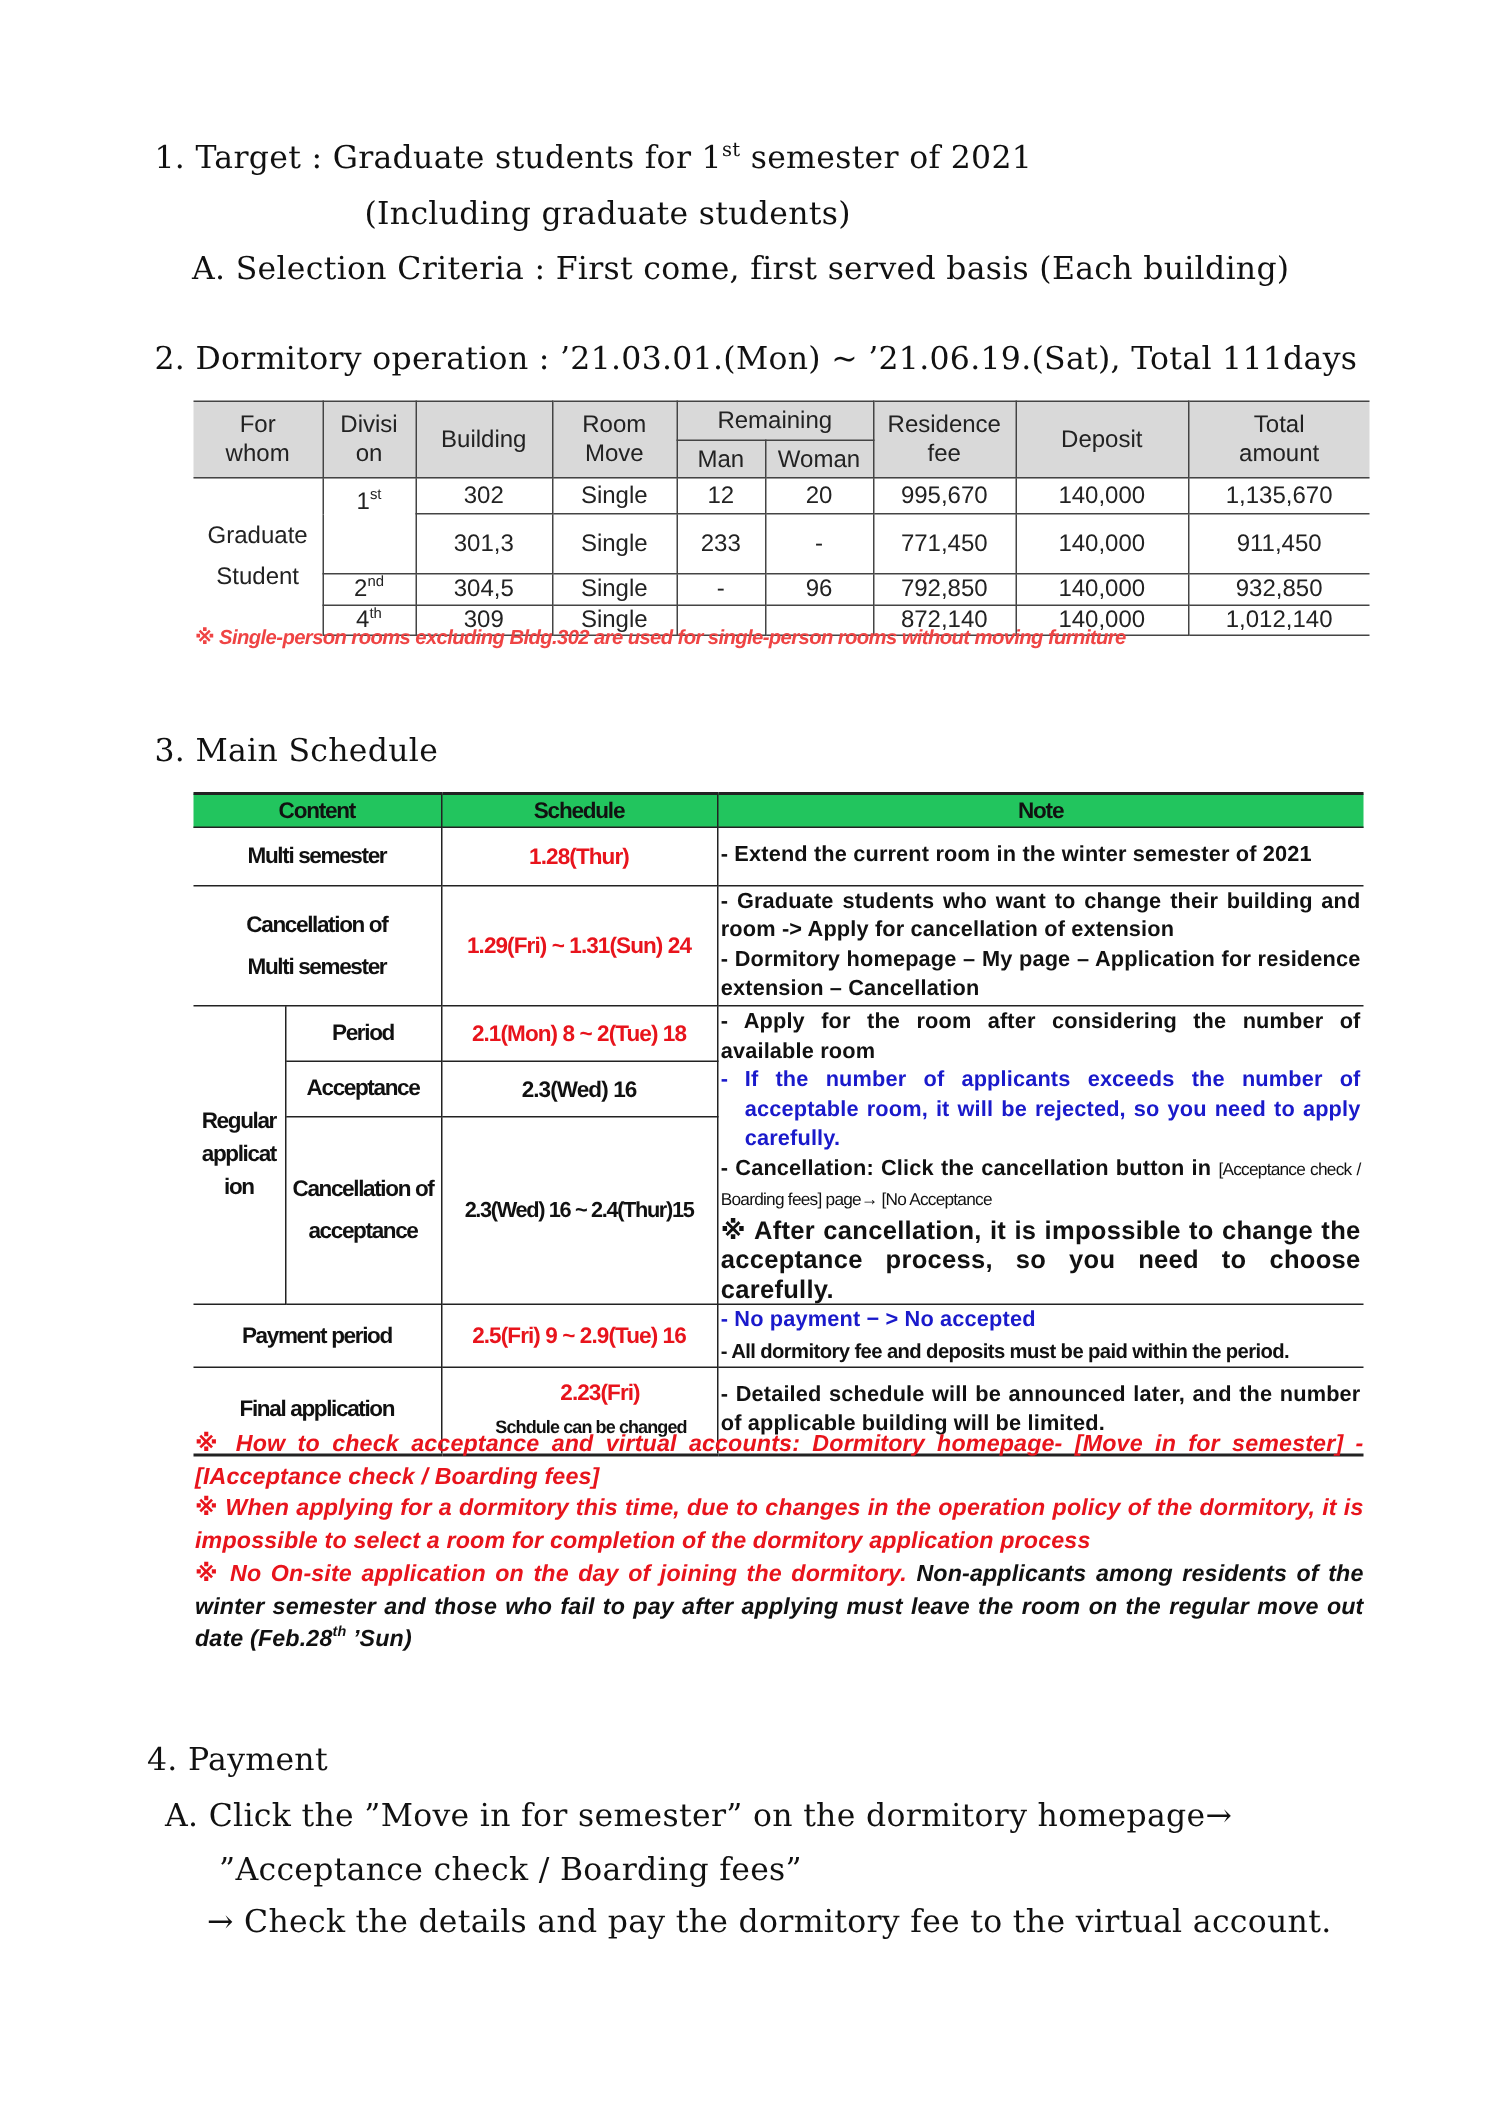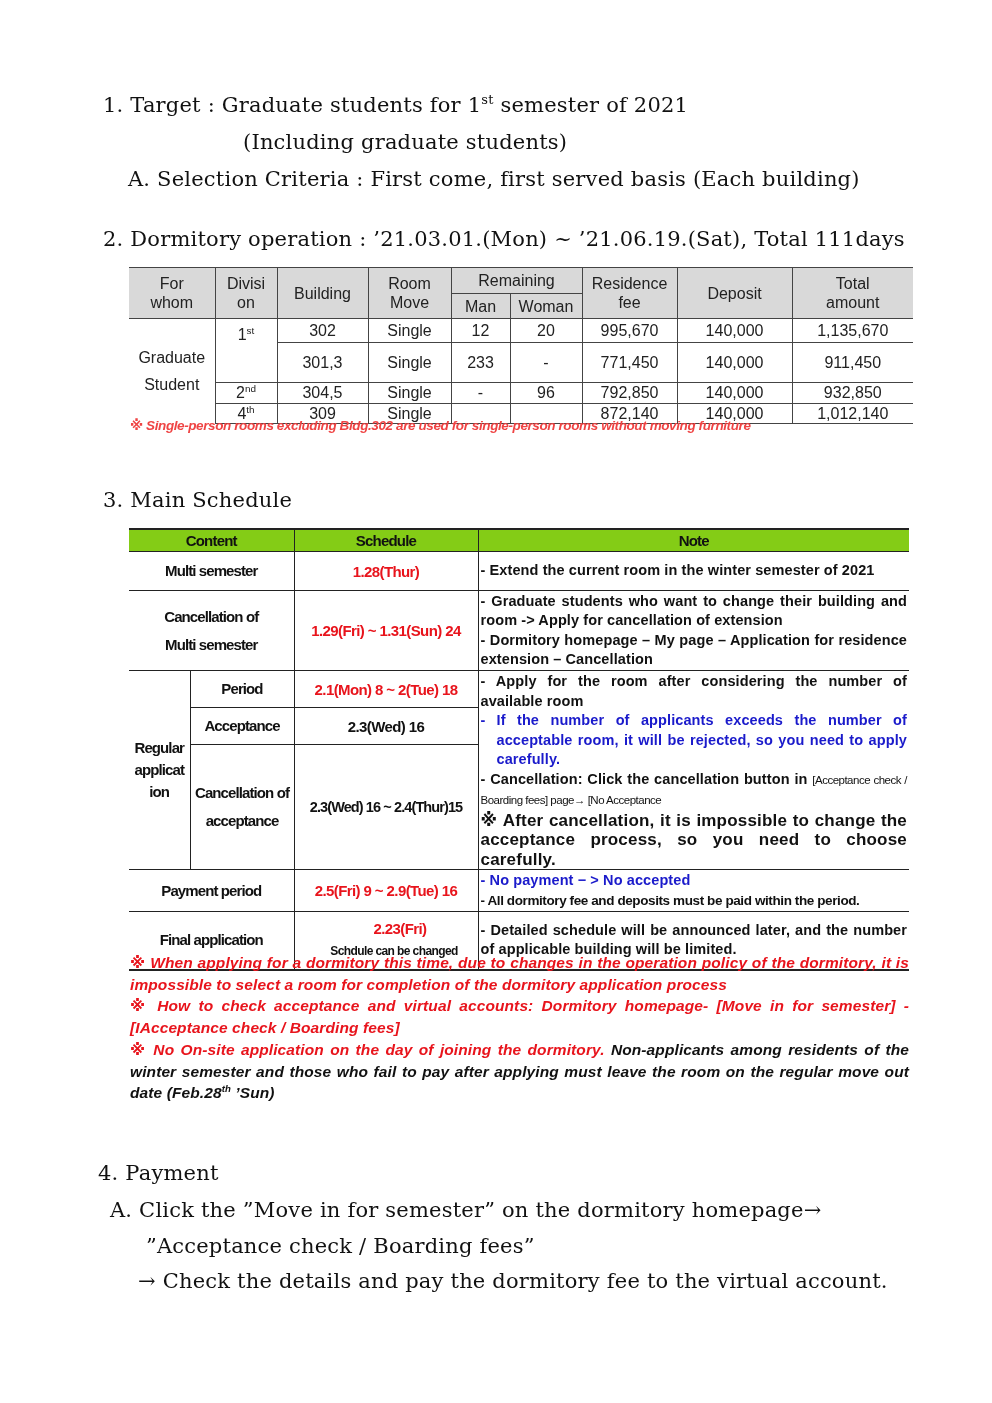--- a/index.html
+++ b/index.html
@@ -13,21 +13,21 @@
   table { border-collapse: collapse; table-layout: fixed; }
   #dorm-table { position: absolute; left: 129px; top: 267px; width: 784px; font-family: "Liberation Sans", "DejaVu Sans", sans-serif; font-size: 16px; color: #222; }
   #dorm-table th { background: #d9d9d9; font-weight: normal; border: 1px solid #444; line-height: 19px; padding: 0; text-align: center; }
   #dorm-table td { border: 1px solid #444; text-align: center; padding: 0; height: 23px; line-height: 20px; }
   #dorm-table tr > :first-child { border-left: none; }
   #dorm-table tr > :last-child { border-right: none; }
   .note-red { position: absolute; left: 130px; top: 417px; font-family: "Liberation Sans", "DejaVu Sans", sans-serif; font-style: italic; font-weight: bold; color: #ef4444; font-size: 13.5px; letter-spacing: -0.4px; white-space: nowrap; }
 
   
   #sched-table { position: absolute; left: 129px; top: 528px; width: 780px; font-family: "Liberation Sans", "DejaVu Sans", sans-serif; color: #111; }
-  #sched-table th { background: #84cc16; font-weight: bold; font-size: 15px; border: 1px solid #222; border-top: 2px solid #222; height: 21px; padding: 0; letter-spacing: -0.8px; }
+  #sched-table th { background: #22c55e; font-weight: bold; font-size: 15px; border: 1px solid #222; border-top: 2px solid #222; height: 21px; padding: 0; letter-spacing: -0.8px; }
   #sched-table td { border: 1px solid #222; padding: 0; vertical-align: middle; }
   #sched-table tr > :first-child { border-left: none; }
   #sched-table tr > :last-child { border-right: none; }
   #sched-table tr:last-child td { border-bottom: 2px solid #222; }
   .c-content { text-align: center; font-weight: bold; font-size: 15px; letter-spacing: -0.9px; line-height: 28px; }
   .c-sched { text-align: center; font-weight: bold; font-size: 15px; letter-spacing: -0.6px; }
   .red { color: #e8141c; }
   .blue { color: #1a1acb; }
   .c-note { font-size: 14.5px; font-weight: bold; line-height: 19.5px; padding: 0 2px 0 2px !important; text-align: justify; letter-spacing: 0.1px; }
   .c-note .small { font-size: 11.5px; font-weight: normal; letter-spacing: -0.5px; }
@@ -186,21 +186,21 @@
       <td class="c-sched">
         <div class="red" style="line-height:22px;margin-left:28px;">2.23(Fri)</div>
         <div style="font-size:12px; line-height:22px;padding-left:16px;">Schdule can be changed</div>
       </td>
       <td class="c-note">-  Detailed schedule will be announced later, and the number of applicable building will be limited.</td>
     </tr>
   </tbody>
 </table>
 
 <div class="foot">
+  <div class="red">※ How to check acceptance and virtual accounts: Dormitory homepage- [Move in for semester] - [IAcceptance check / Boarding fees]</div>
   <div class="red">※ When applying for a dormitory this time, due to changes in the operation policy of the dormitory, it is impossible to select a room for completion of the dormitory application process</div>
-  <div class="red">※ How to check acceptance and virtual accounts: Dormitory homepage- [Move in for semester] - [IAcceptance check / Boarding fees]</div>
   <div><span class="red">※ No On-site application on the day of joining the dormitory.</span><span> Non-applicants among residents of the winter semester and those who fail to pay after applying must leave the room on the regular move out date (Feb.28</span><sup>th</sup><span> ’Sun)</span></div>
 </div>
 
 <div class="abs serif h" style="left:98px; top:1161px;">4. Payment</div>
 <div class="abs serif h" style="left:110px; top:1198px;">A.   Click the ”Move in for semester” on the dormitory homepage→</div>
 <div class="abs serif h" style="left:146px; top:1234px;">”Acceptance check / Boarding fees”</div>
 <div class="abs serif h" style="left:138px; top:1269px;">→ Check the details and pay the dormitory fee to the virtual account.</div>
 
 </body></html>

